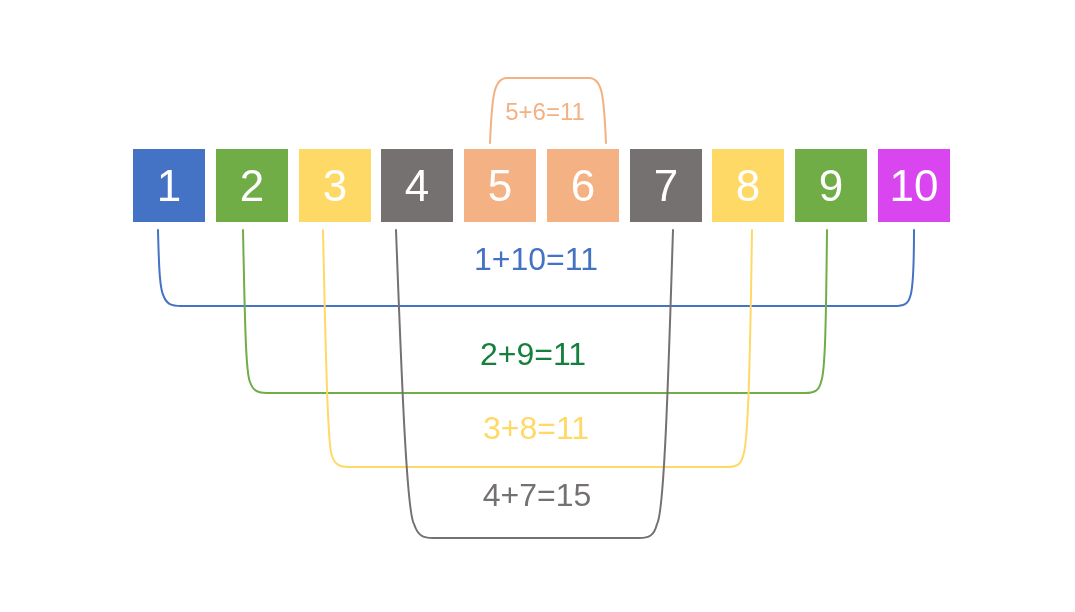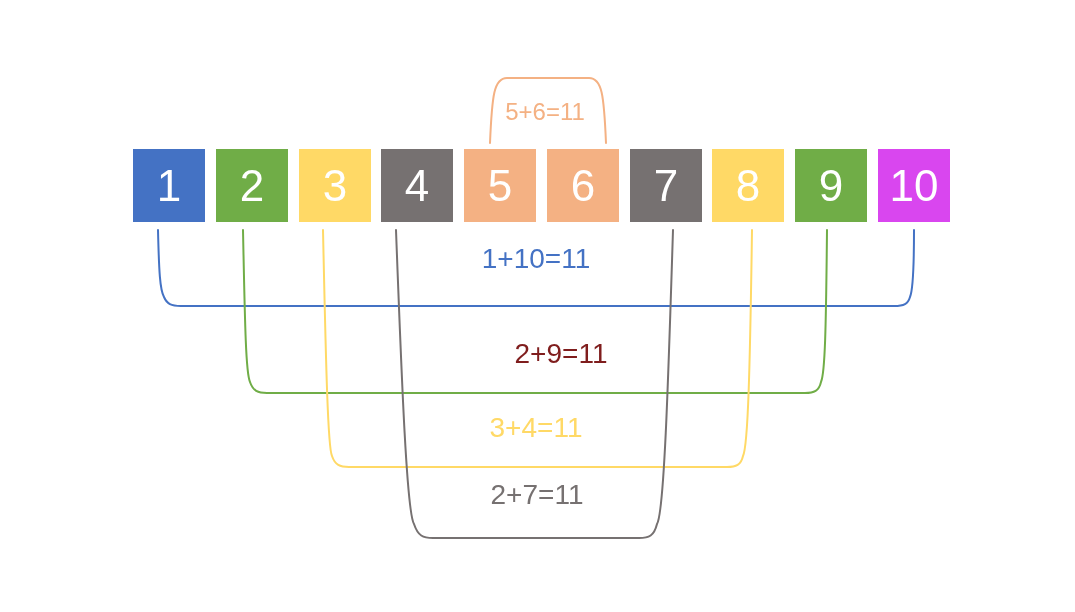--- a/index.html
+++ b/index.html
@@ -35,21 +35,21 @@
     pointer-events: none;
   }
   .bracket-layer path {
     fill: none;
     stroke-width: 2;
     stroke-linecap: round;
   }
   .pair-label {
     position: absolute;
     transform: translate(-50%, -50%);
-    font-size: 28px;
+    font-size: 32px;
     white-space: nowrap;
     user-select: none;
   }
   .pair-label.small {
     font-size: 24px;
   }
 </style>
 </head>
 <body>
 
@@ -74,17 +74,17 @@
 
     <path d="M 243 230 C 245 330 246 373 250 382 C 253 391 258 393 267 393 L 805 393 C 814 393 819 391 821 382 C 825 373 826 330 827 230" style="stroke: rgb(112, 173, 71);"></path>
 
     <path d="M 323 230 C 326 370 328 448 332 456 C 335 465 340 467 349 467 L 727 467 C 736 467 741 465 743 456 C 748 446 750 370 752 230" style="stroke: rgb(255, 217, 102);"></path>
 
     <path d="M 396 230 C 402 390 407 513 414 524 C 418 536 423 538 433 538 L 639 538 C 649 538 654 536 657 524 C 664 513 668 390 673 230" style="stroke: rgb(118, 113, 113);"></path>
   </svg>
 
   <div class="pair-label small" style="left: 545px; top: 112px; color: rgb(244, 177, 131);">5+6=11</div>
   <div class="pair-label" style="left: 536px; top: 259px; color: rgb(68, 114, 196);">1+10=11</div>
-  <div class="pair-label" style="left: 533px; top: 354px; color: #7f1d1d; margin-left: 28px;">2+9=11</div>
-  <div class="pair-label" style="left: 536px; top: 428px; color: rgb(255, 217, 102);">3+4=11</div>
-  <div class="pair-label" style="left: 537px; top: 495px; color: rgb(118, 113, 113);">2+7=11</div>
+  <div class="pair-label" style="left: 533px; top: 354px; color: #15803d;">2+9=11</div>
+  <div class="pair-label" style="left: 536px; top: 428px; color: rgb(255, 217, 102);">3+8=11</div>
+  <div class="pair-label" style="left: 537px; top: 495px; color: rgb(118, 113, 113);">4+7=15</div>
 
 </div>
 
 </body></html>

